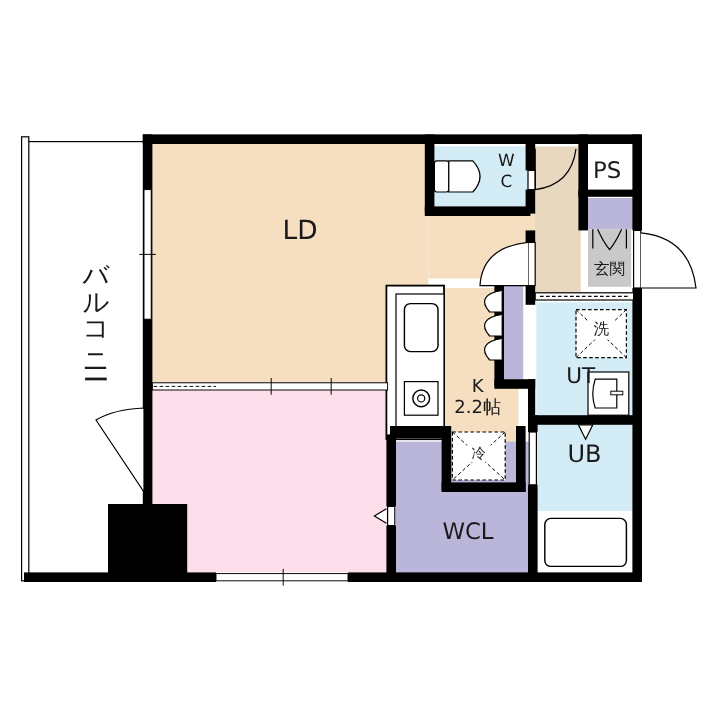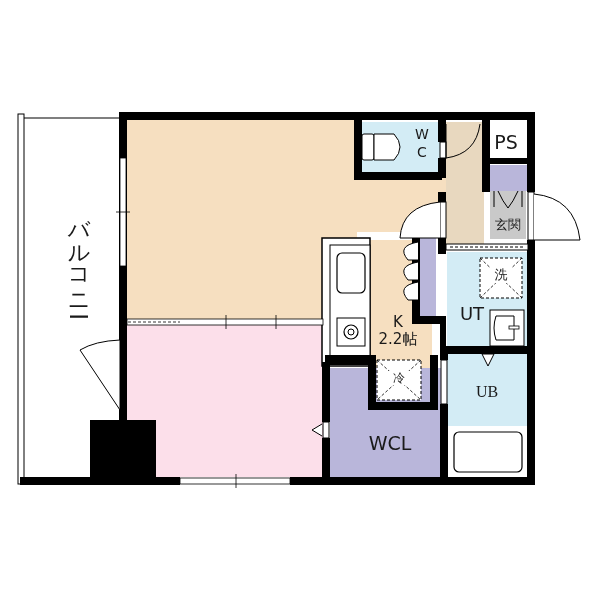--- a/index.html
+++ b/index.html
@@ -132,20 +132,21 @@
     <path d="M418 262 Q396 266 408 280 L418 280" fill="#ffffff"></path>
     <path d="M418 282 Q396 286 408 300 L418 300" fill="#ffffff"></path>
     <rect x="446" y="244" width="82" height="6" fill="#ffffff"></rect>
     <line x1="450" y1="247" x2="524" y2="247" stroke-dasharray="3,2"></line>
   </g>
 </svg>
 
 <div class="room-label" style="left:52px; top:205px; width:40px; font-size:22px; writing-mode:vertical-rl; text-orientation:upright;">バルコニー</div>
 
 <div class="room-label" style="left:190px; top:180px; width:120px; font-size:22px;">
+  <div>LD</div>
 </div>
 
 <div class="room-label" style="left:170px; top:365px; width:120px; font-size:22px;">
 </div>
 
 <div class="room-label" style="left:366px; top:314px; width:64px; font-size:15px; line-height:1.15;">
   <div>K</div>
   <div>2.2帖</div>
 </div>
 
@@ -153,19 +154,19 @@
 
 <div class="room-label" style="left:410px; top:126px; width:24px; font-size:14px; line-height:1.25;">
   <div>W</div>
   <div>C</div>
 </div>
 
 <div class="room-label" style="left:490px; top:131px; width:32px; font-size:19px;">PS</div>
 
 <div class="room-label" style="left:488px; top:217px; width:40px; font-size:13px;">玄関</div>
 
-<div class="room-label" style="left:452px; top:303px; width:40px; font-size:18px;">UT</div>
+<div class="room-label" style="left:464px; top:303px; width:40px; font-size:18px;">UT</div>
 
-<div class="room-label" style="left:462px; top:382px; width:50px; font-size:16px;font-family:Liberation Serif, serif;">UB</div>
+<div class="room-label" style="left:462px; top:366px; width:50px; font-size:20px;">UB</div>
 
 <div class="room-label" style="left:490px; top:267px; width:22px; font-size:13px; background:#fff;">洗</div>
 
 <div class="room-label" style="left:389px; top:371px; width:20px; font-size:12px; background:#fff;">冷</div>
 
 </body></html>

